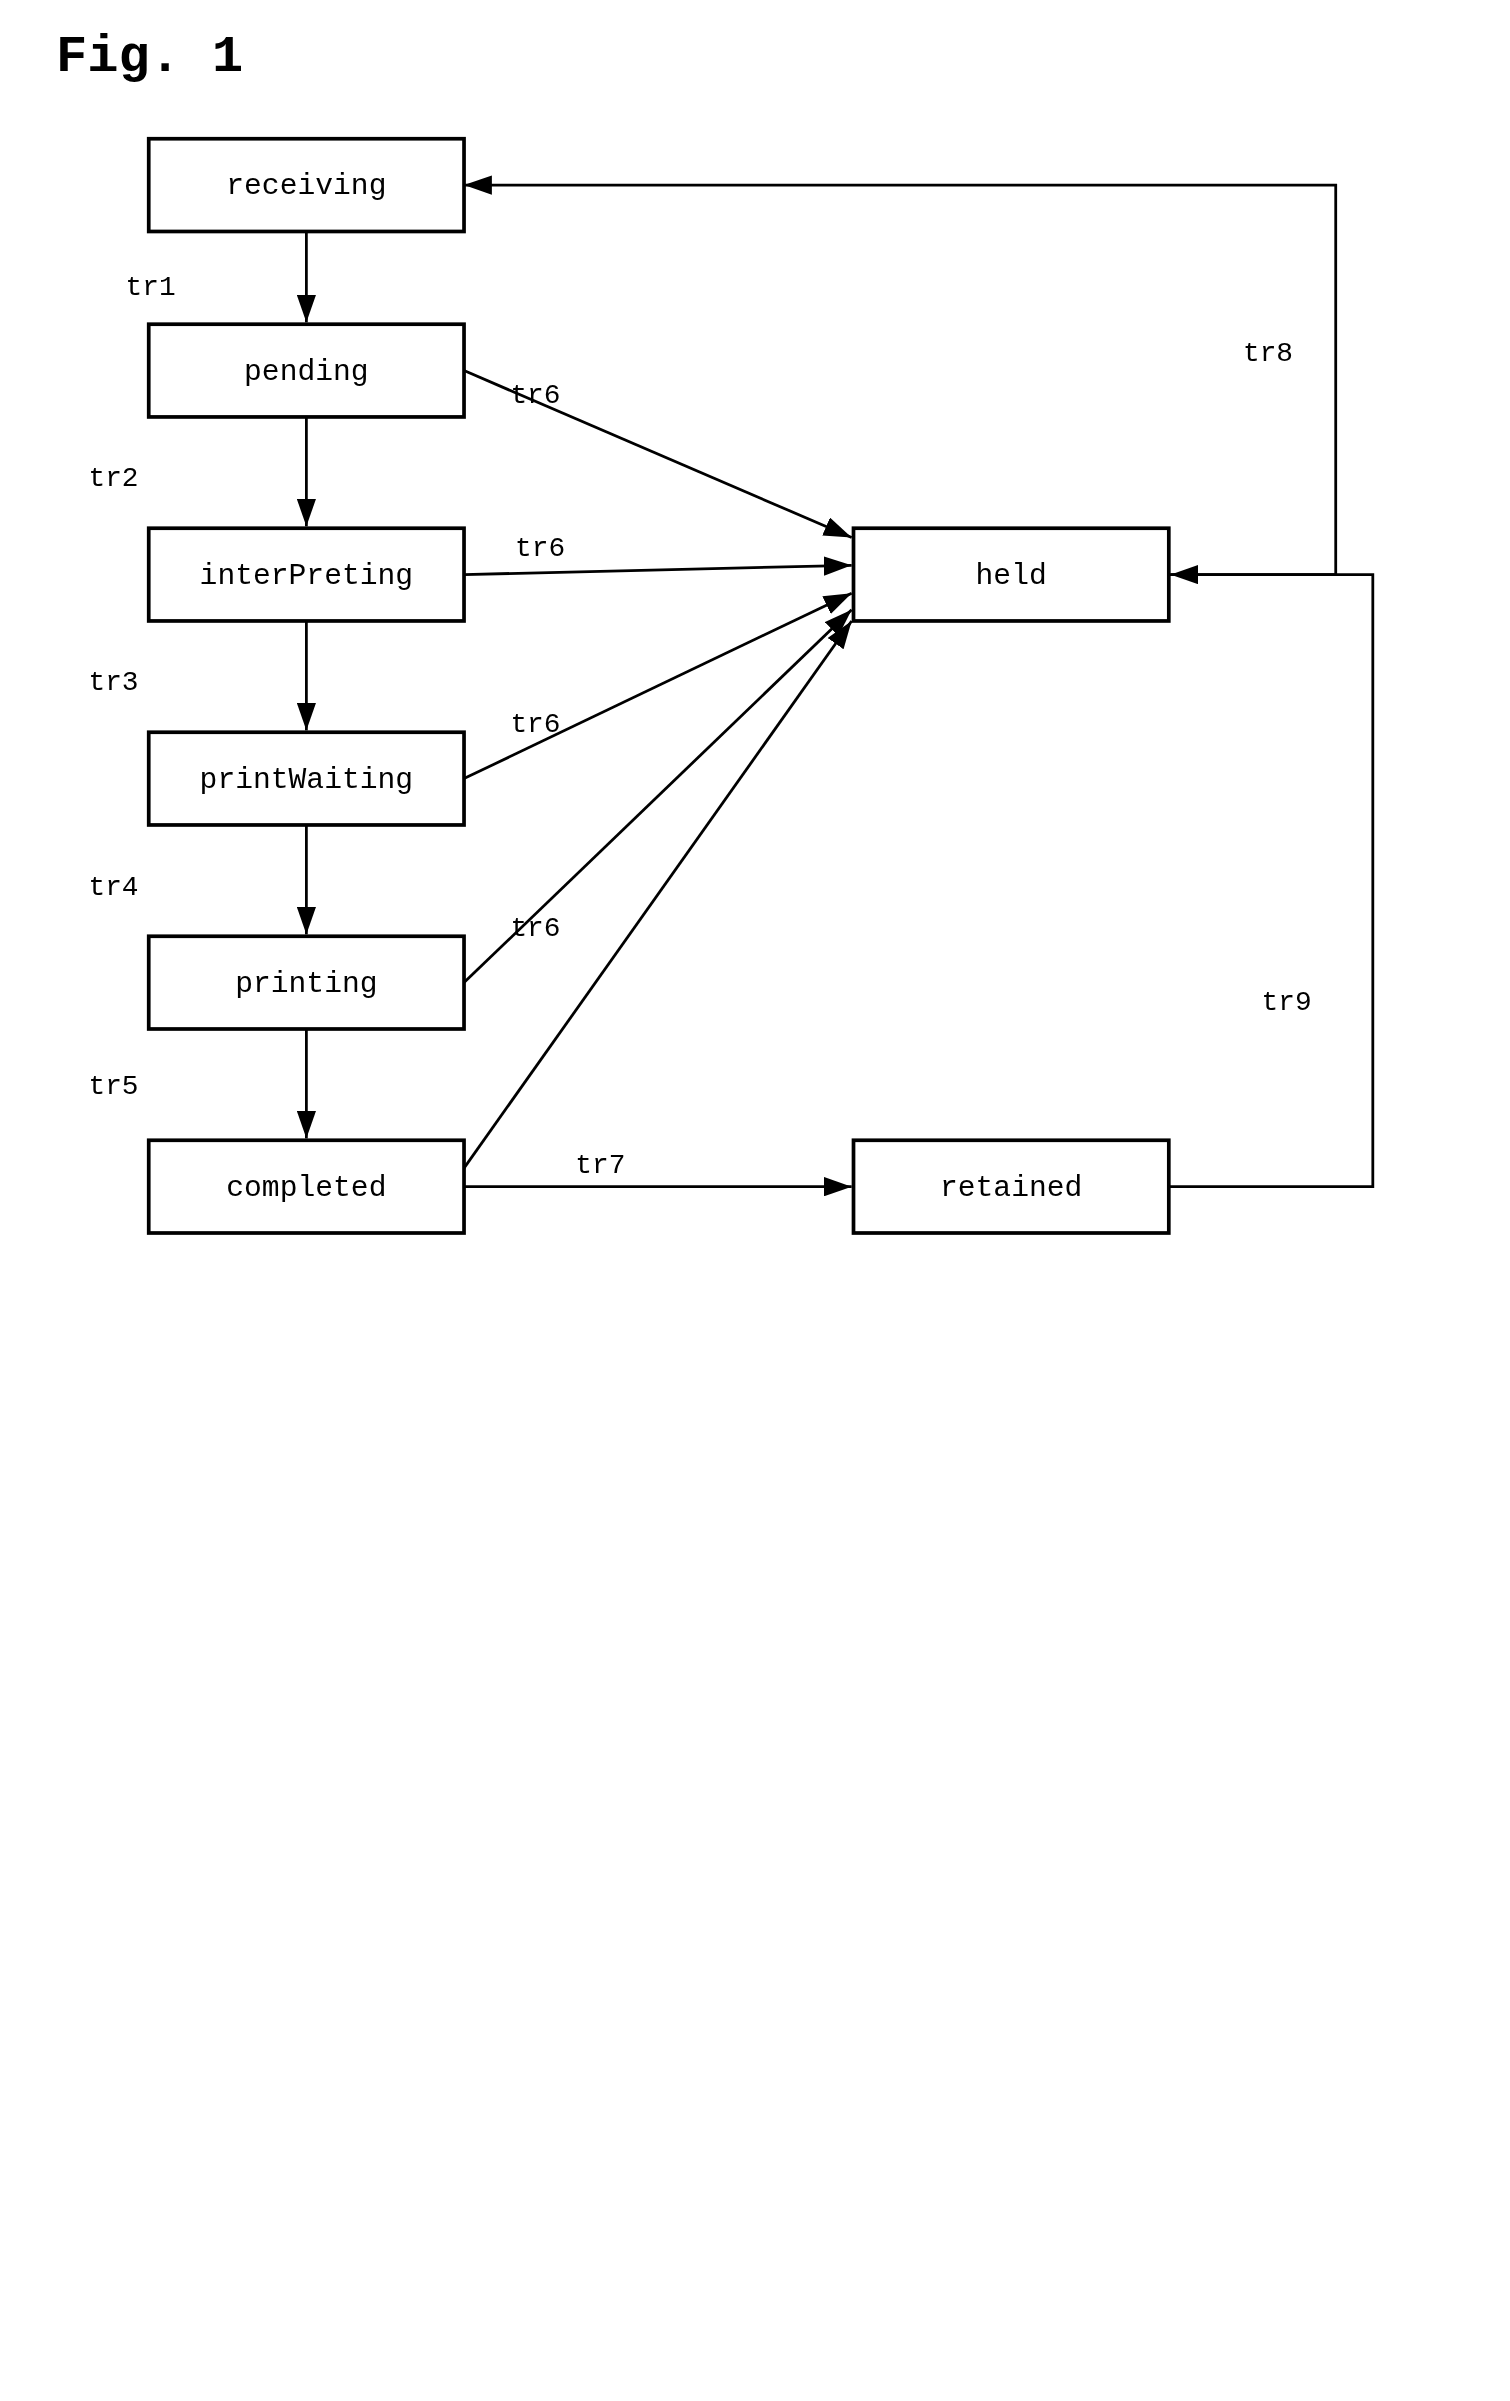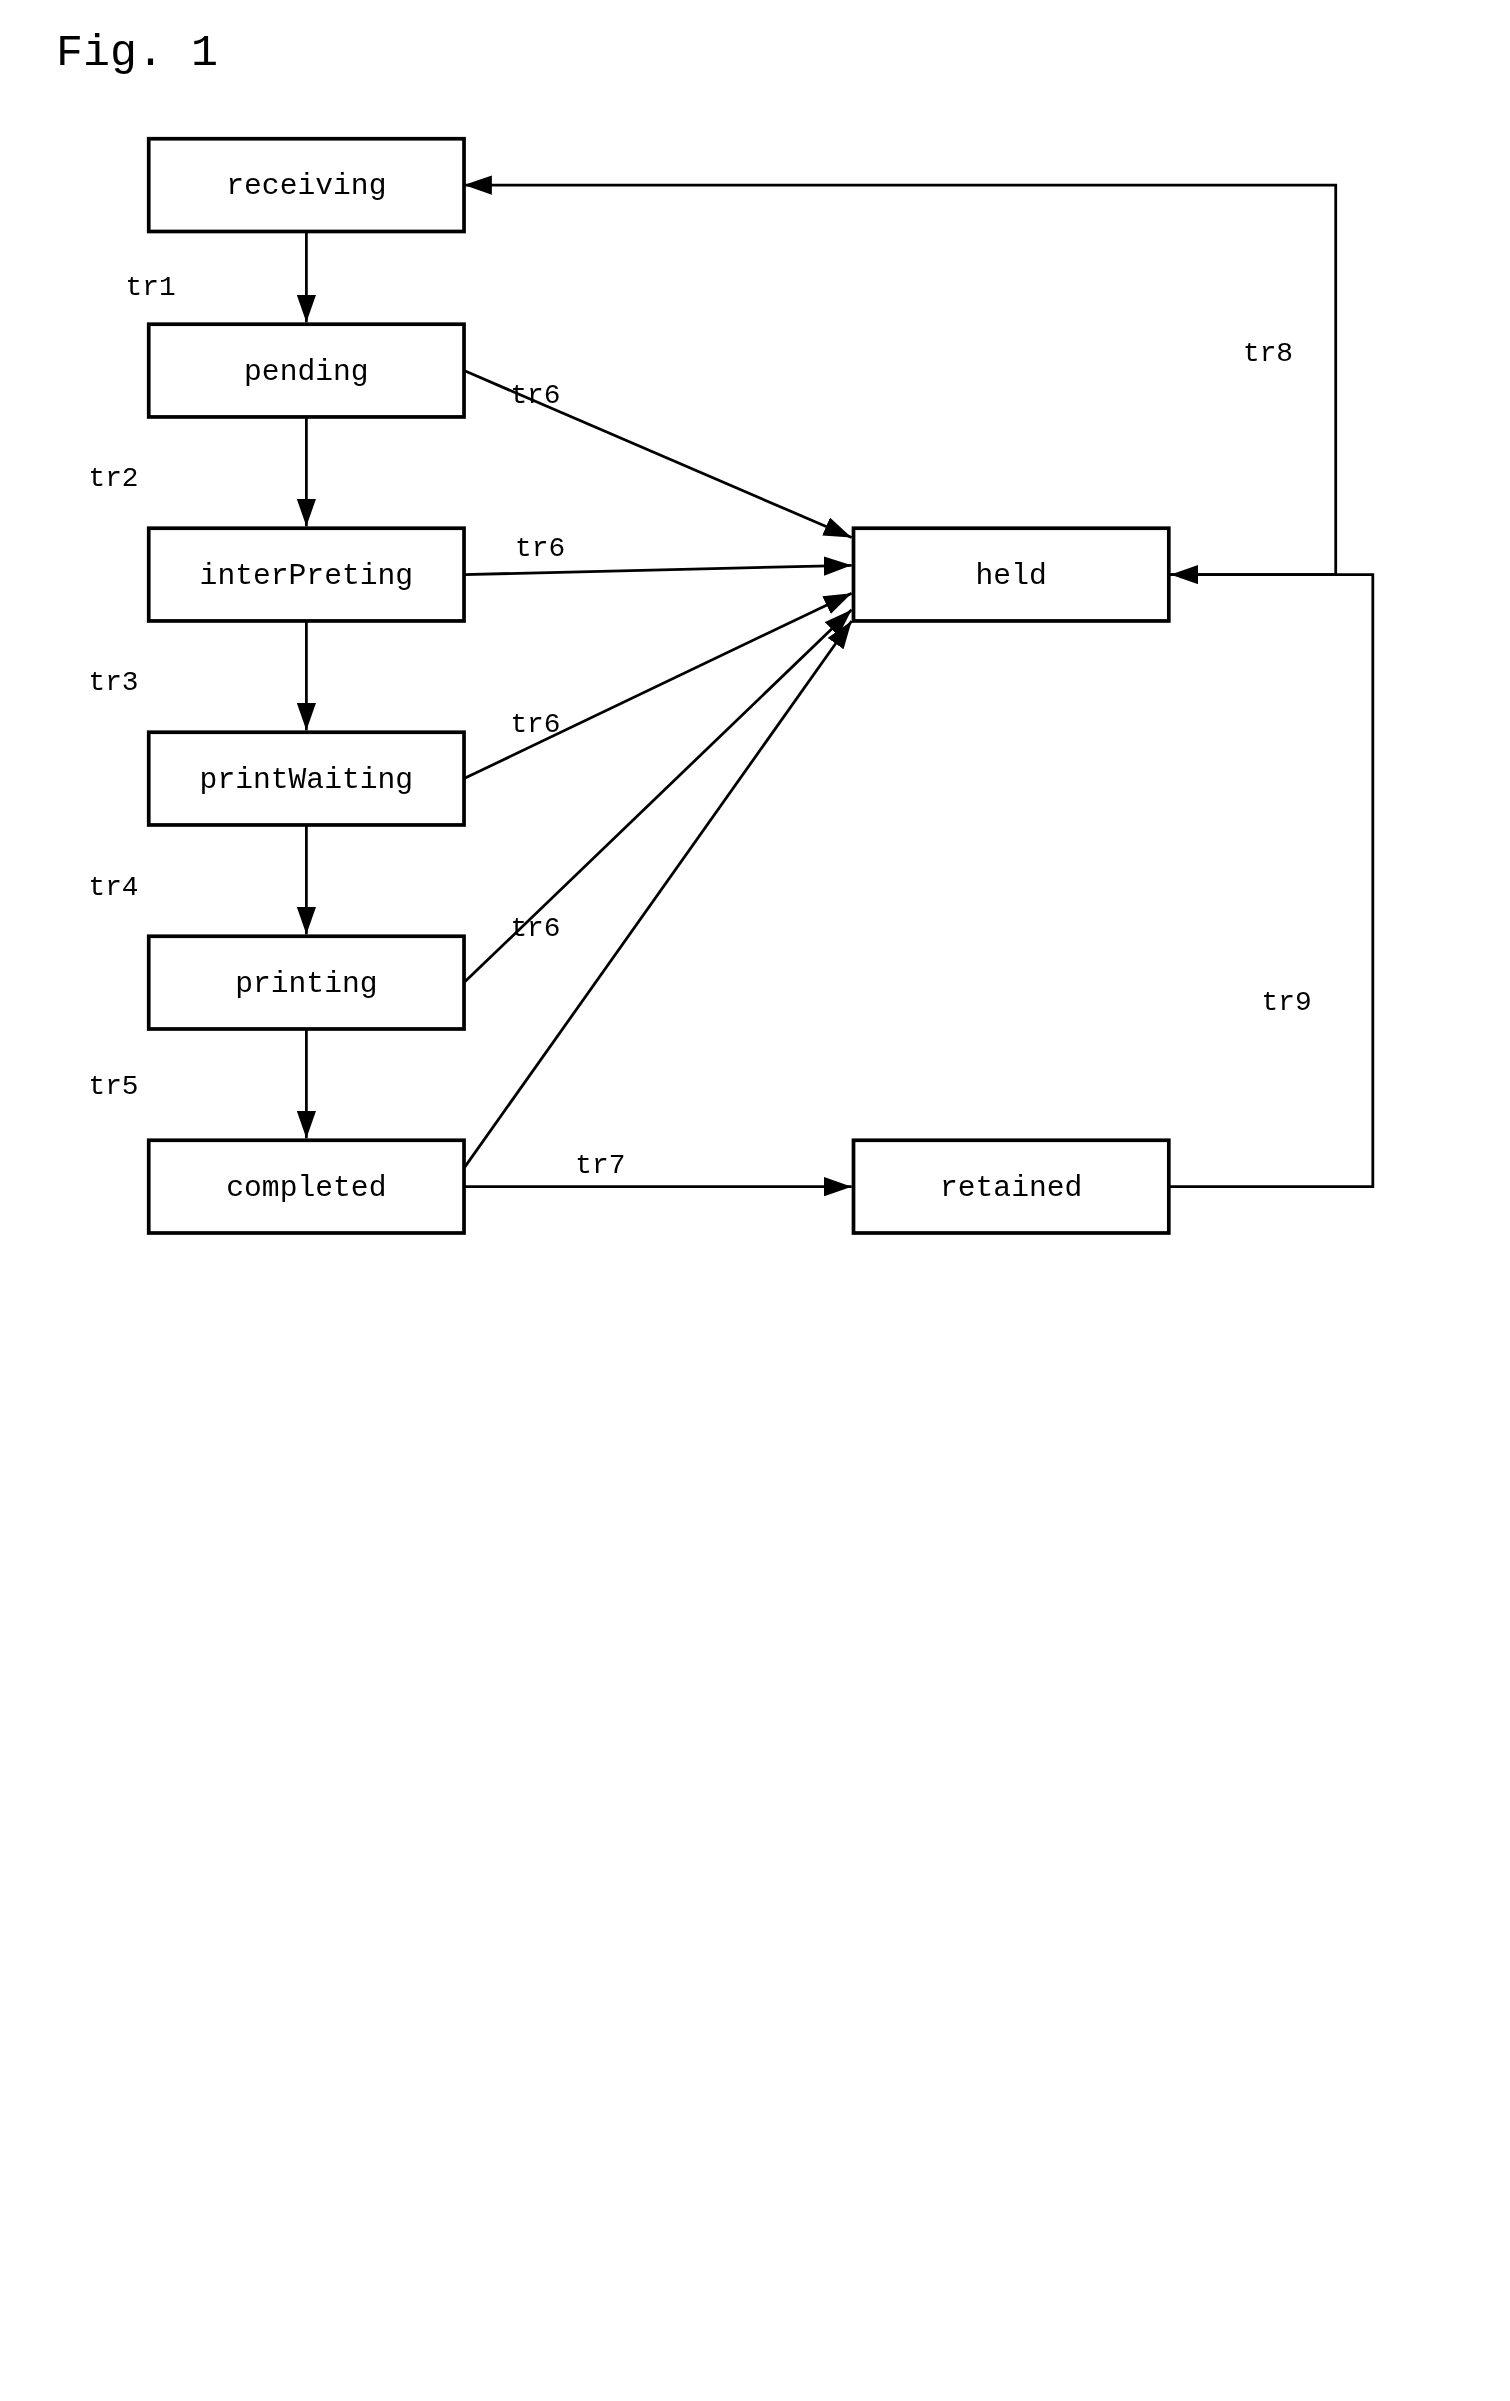--- a/index.html
+++ b/index.html
@@ -5,22 +5,22 @@
     * { box-sizing: border-box; margin: 0; padding: 0; }
     body {
       background: #fff;
       font-family: 'Courier New', Courier, monospace;
       width: 1511px;
       min-height: 2401px;
       position: relative;
       overflow: hidden;
     }
     .page-title {
-      font-size: 45px;
-      font-weight: normal;
+      font-size: 52px;
+      font-weight: bold;
       position: absolute;
       top: 28px;
       left: 56px;
     }
     .diagram-container {
       position: absolute;
       top: 83px;
       left: 56px;
       width: 1391px;
       height: 2300px;

